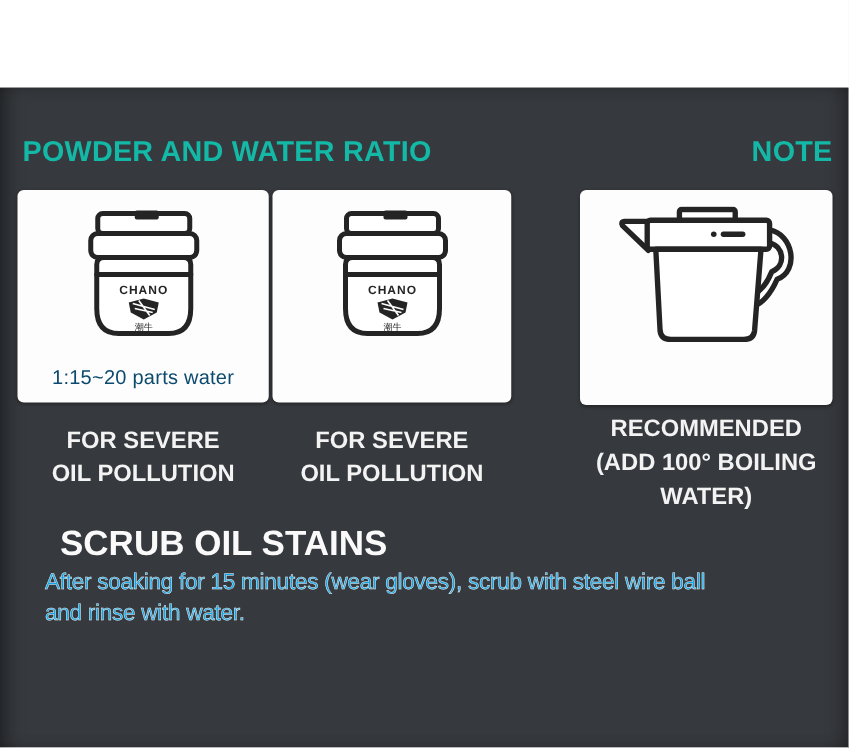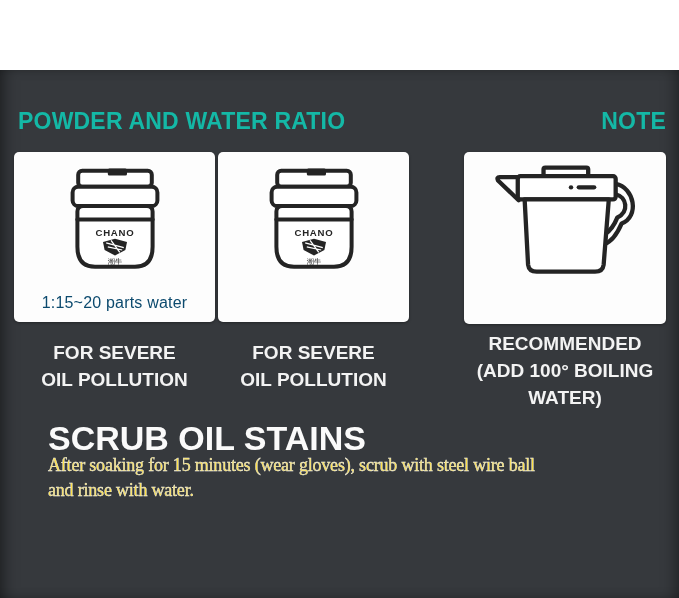--- a/index.html
+++ b/index.html
@@ -40,23 +40,23 @@
   .brand-txt{font-family:"Liberation Sans",sans-serif;font-size:12px;font-weight:700;
     letter-spacing:1px;fill:#242424;text-anchor:middle;}
   .brand-cn-txt{font-family:"DejaVu Sans",sans-serif;font-size:9px;fill:#242424;text-anchor:middle;}
   
   .caption{position:absolute;color:#f3f3f3;font-weight:700;font-size:19px;line-height:27px;
     text-align:center;white-space:pre-line;}
   .caption-1{left:14px;top:269px;width:201px;}
   .caption-2{left:218px;top:269px;width:191px;}
   .caption-3{left:464px;top:260px;width:202px;text-align:center;}
   
-  .sec-heading{position:absolute;left:48px;color:#fafafa;font-weight:700;font-size:34px;white-space:nowrap;}
-  .sec-body{position:absolute;left:48px;width:620px;color:#fde047;font-size:18px;line-height:25px;
-    white-space:pre-line;letter-spacing:-0.2px;font-family:Liberation Serif, serif;-webkit-text-stroke:.4px #eeeeee;}
+  .sec-heading{position:absolute;left:48px;color:#fafafa;font-weight:700;font-size:28px;white-space:nowrap;}
+  .sec-body{position:absolute;left:36px;width:620px;color:#0ea5e9;font-size:18px;line-height:25px;
+    white-space:pre-line;letter-spacing:-0.2px;-webkit-text-stroke:.4px #eeeeee;}
   .s1h{top:349px;}
   .s1b{top:383px;}
   .s2h{top:424px;}
   .s2b{top:457px;}
 </style>
 </head>
 <body>
 
 <div class="page">
 

